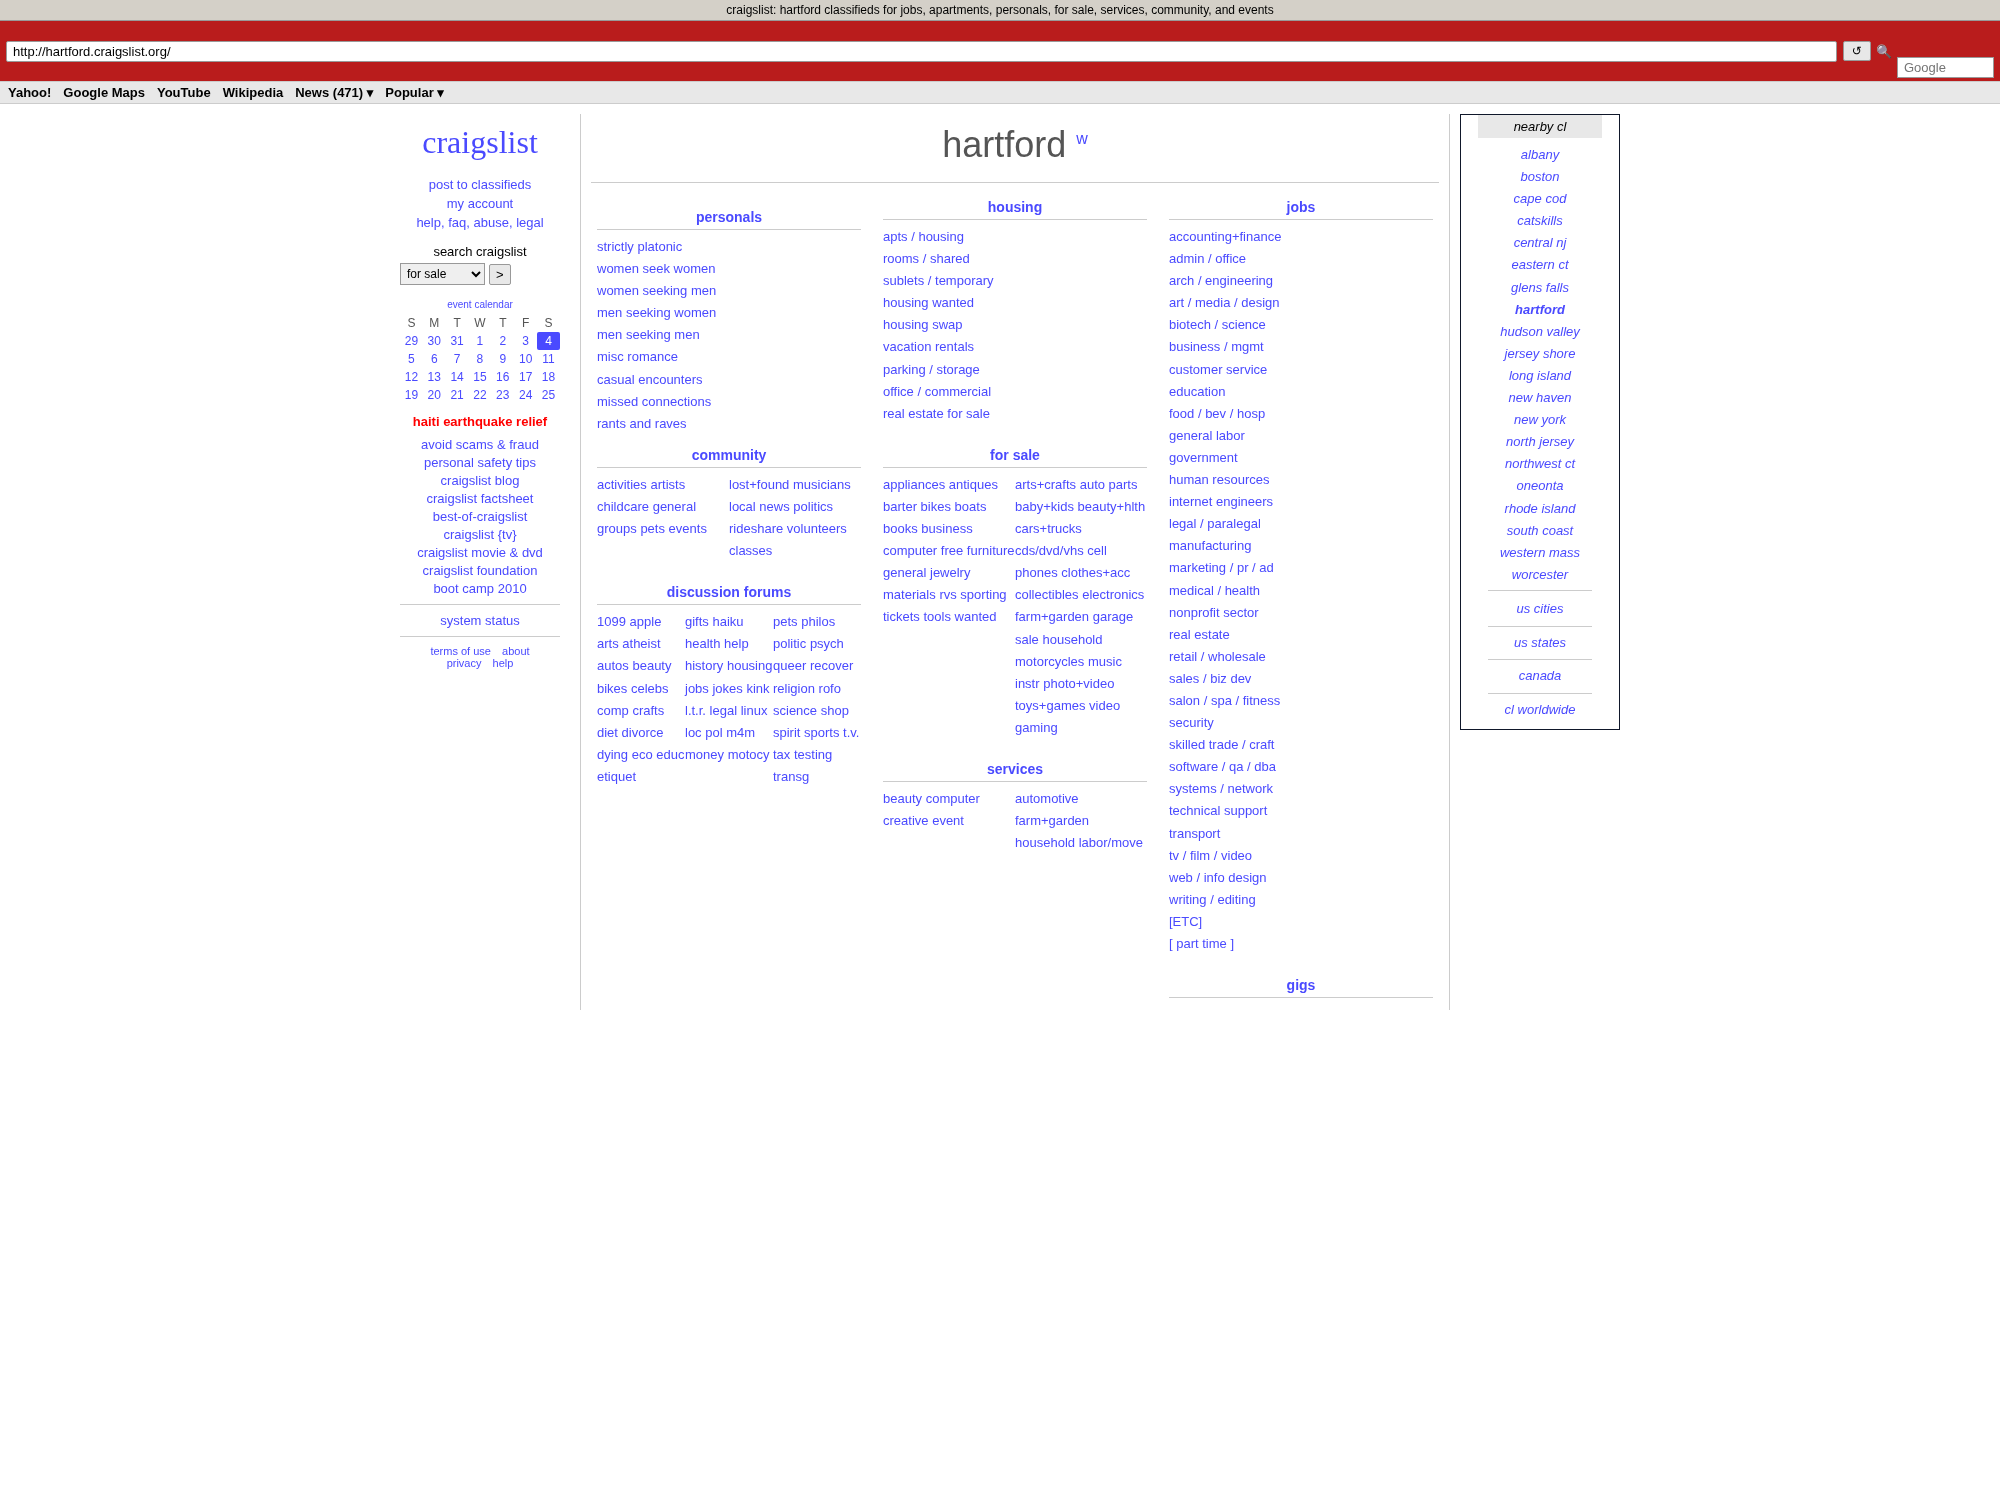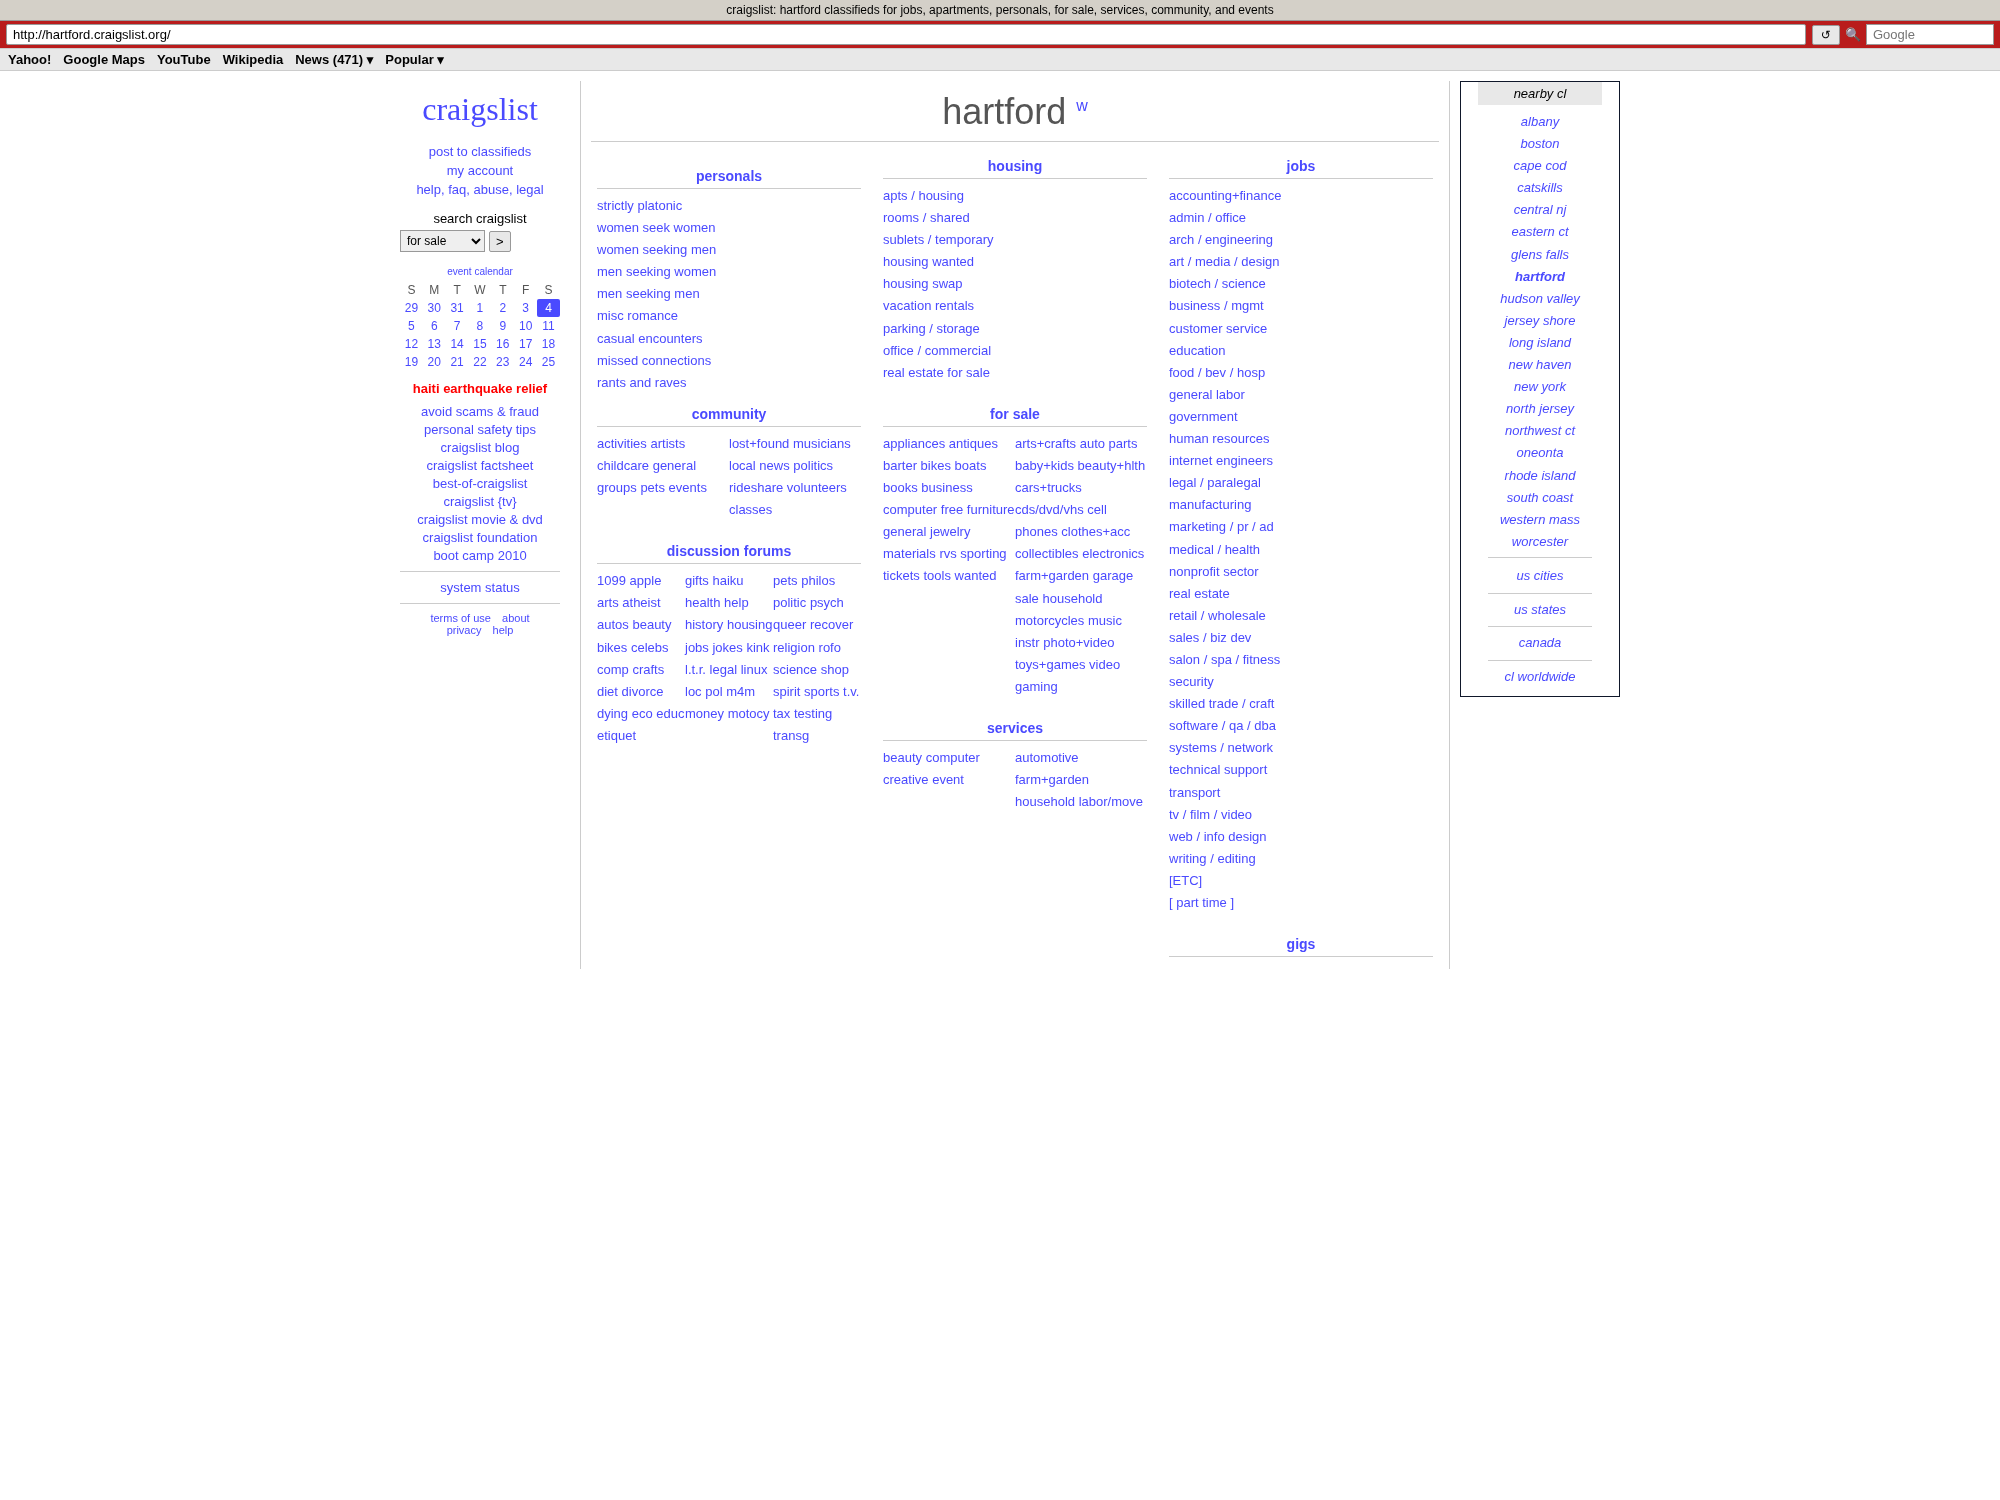--- a/index.html
+++ b/index.html
@@ -208,21 +208,21 @@
       padding: 0 10px;
       border-left: 1px solid #ccc;
       border-right: 1px solid #ccc;
     }
 
     .city-header {
       text-align: center;
       font-size: 36px;
       font-weight: normal;
       color: #555;
-      padding: 10px 0 8px;
+      padding: 10px 0 16px;
       border-bottom: 1px solid #ccc;
     }
     .city-header sup {
       font-size: 16px;
       color: #4a4aff;
       vertical-align: super;
     }
 
     .sections-grid {
       display: grid;
@@ -314,21 +314,21 @@
 <body>
 
 <div class="title-bar">
   <span>craigslist: hartford classifieds for jobs, apartments, personals, for sale, services, community, and events</span>
 </div>
 <div class="address-bar">
   <input class="address-input" type="text" value="http://hartford.craigslist.org/" style="">
   <button class="refresh-btn">↺</button>
   <div class="search-box">
     <span>🔍</span>
-    <input type="text" style="padding: 2px 6px; border: 1px solid rgb(153, 153, 153); font-size: 13px; width: 128px;" placeholder="Google">
+    <input type="text" style="padding: 2px 6px; border: 1px solid rgb(153, 153, 153); font-size: 13px; width: 97px; margin-top: 33px;" placeholder="Google">
   </div>
 </div>
 <div class="bookmarks-bar">
   <a href="#">Yahoo!</a>
   <a href="#">Google Maps</a>
   <a href="#">YouTube</a>
   <a href="#">Wikipedia</a>
   <a href="#" class="bk-dropdown">News (471)</a>
   <a href="#" class="bk-dropdown">Popular</a>
 </div>

